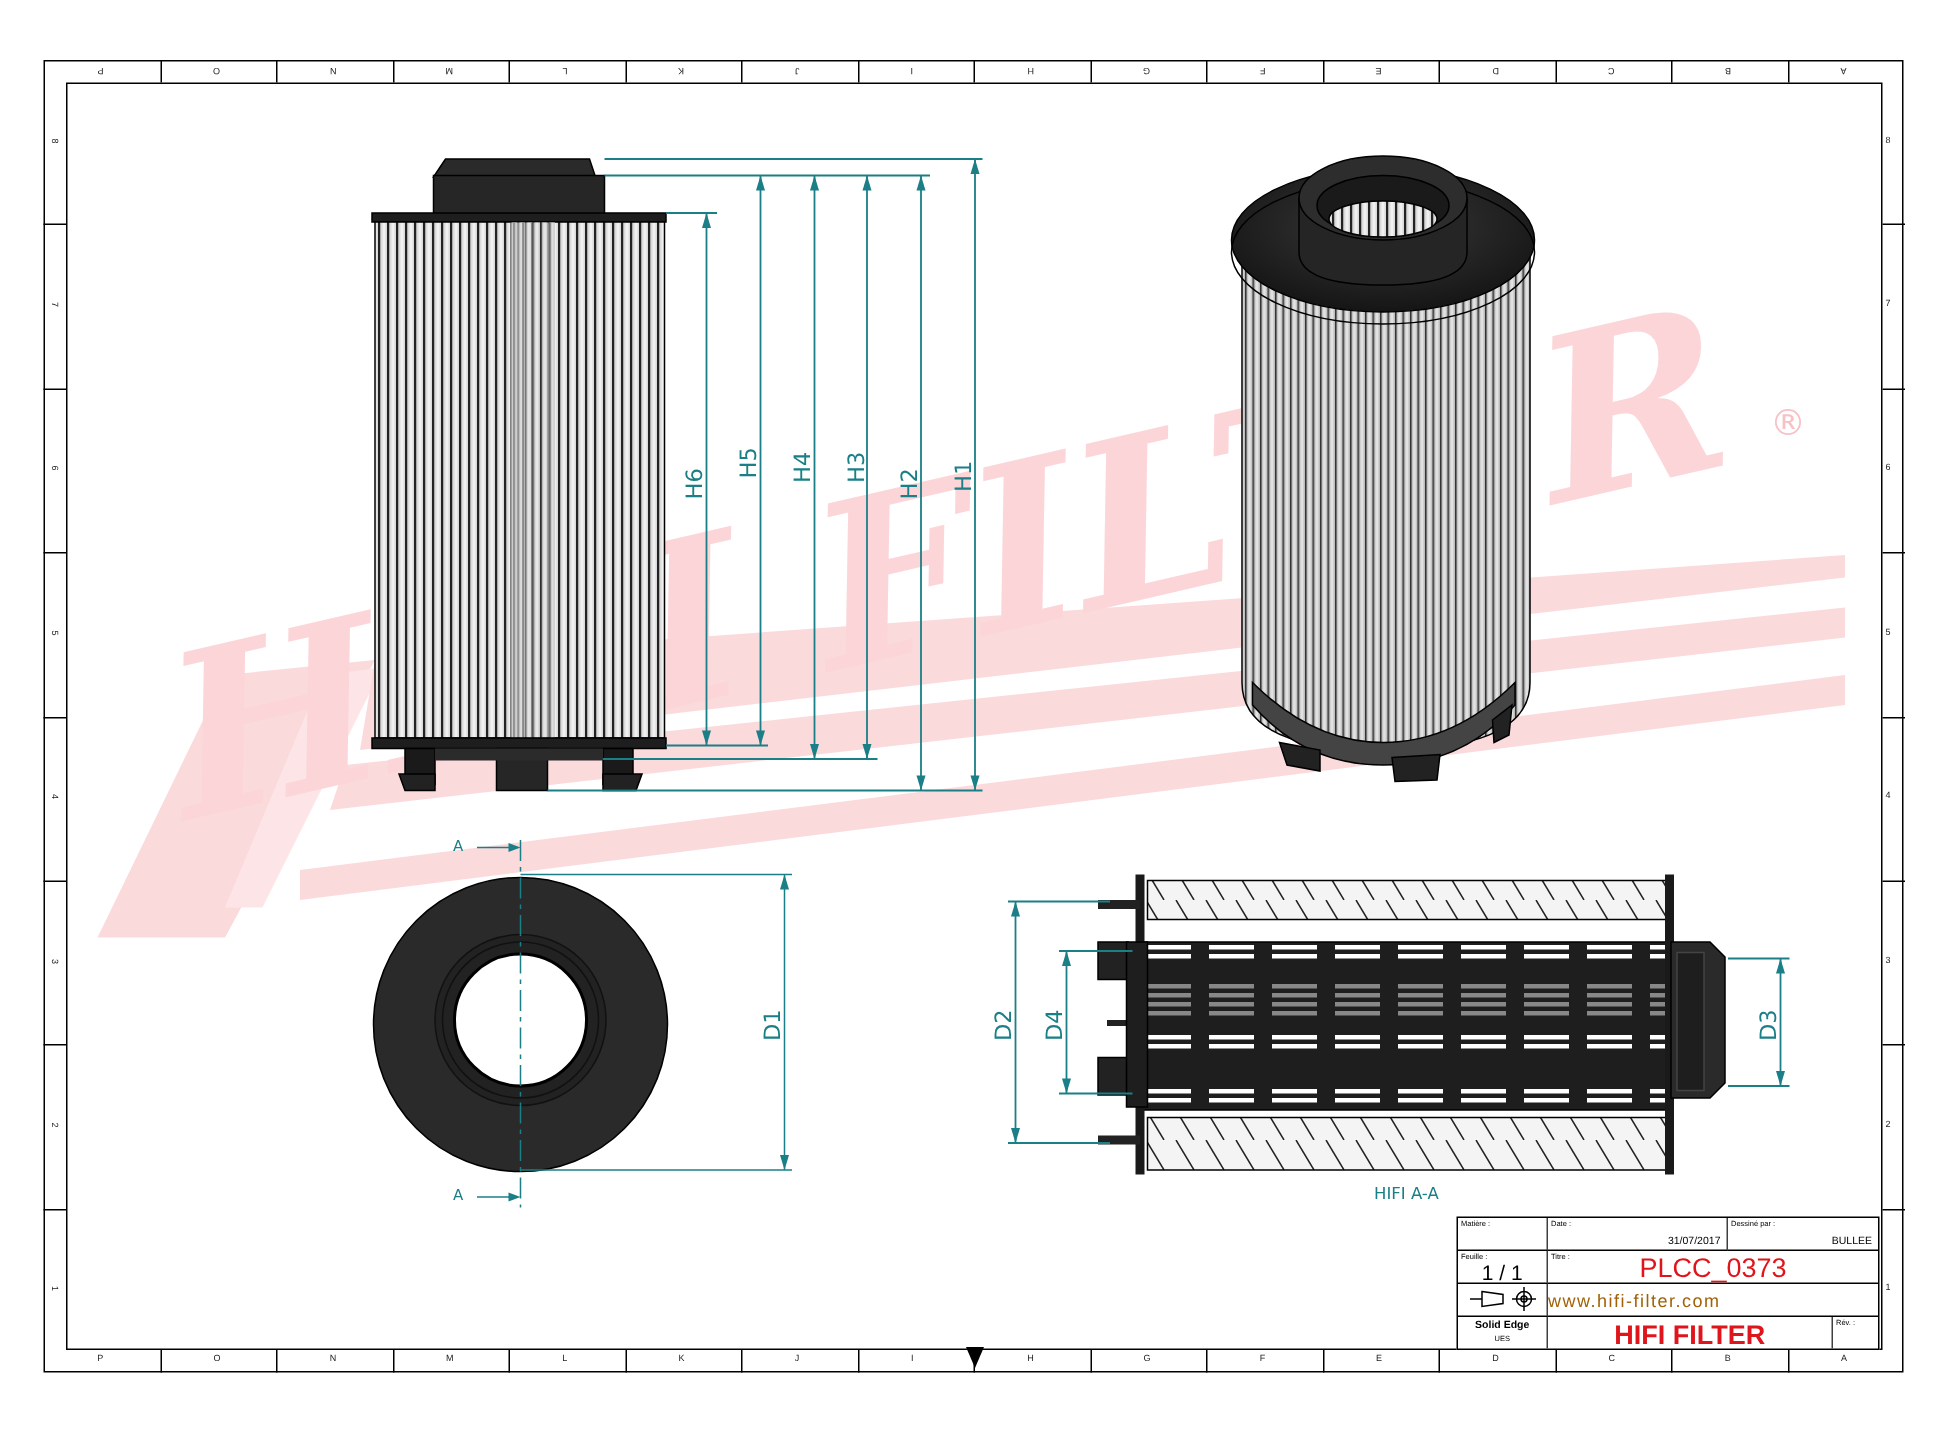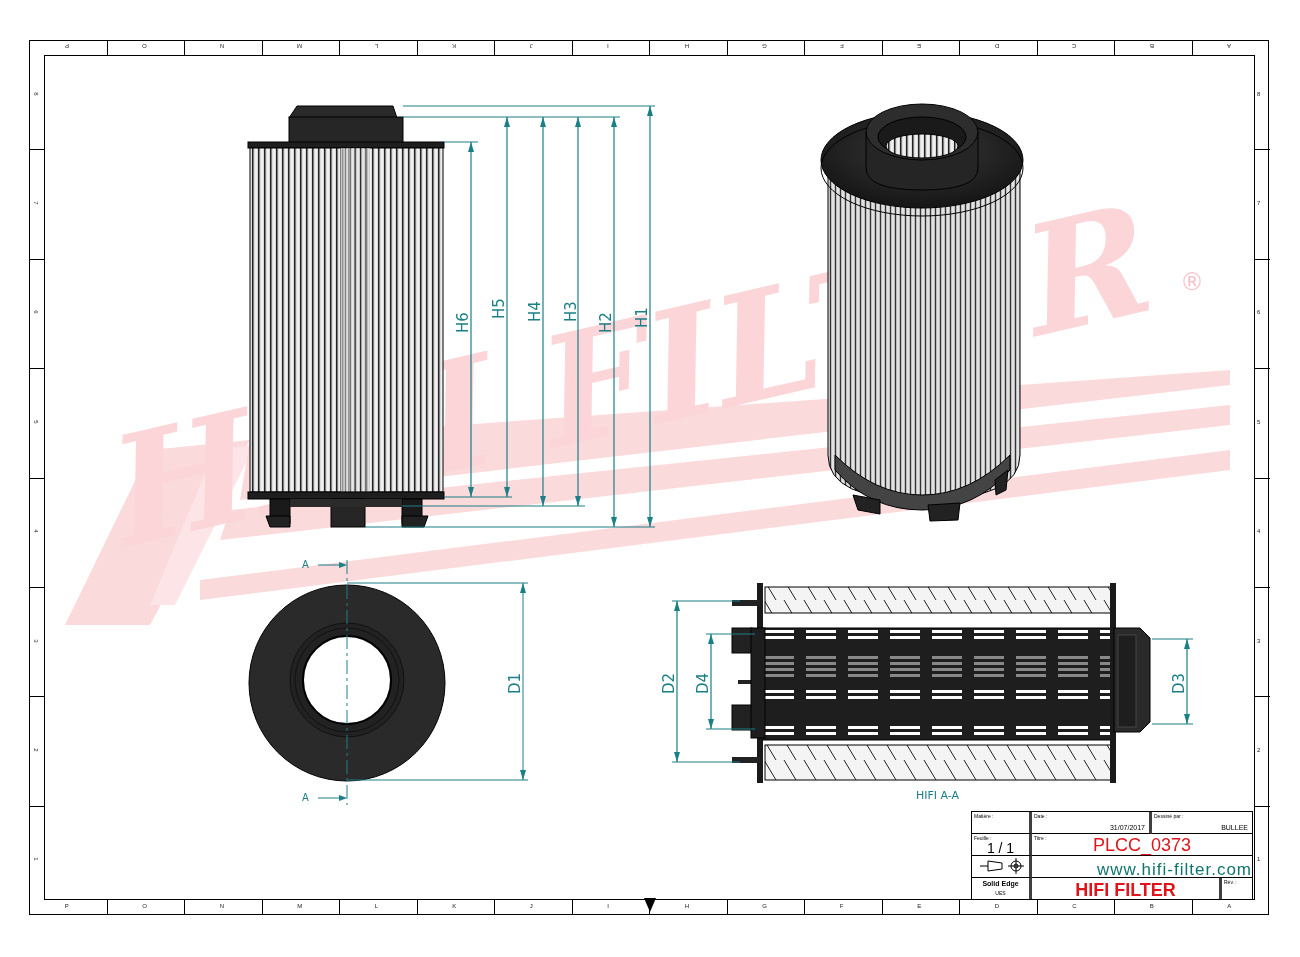--- a/index.html
+++ b/index.html
@@ -4,21 +4,21 @@
 <style>
   html,body{margin:0;padding:0;background:#fff;}
   body{width:1300px;height:957px;position:relative;overflow:hidden;font-family:"Liberation Sans",sans-serif;}
   .sheet{position:absolute;left:29px;top:40px;width:1240px;height:875px;border:1.5px solid #000;box-sizing:border-box;}
   .inner{position:absolute;left:44px;top:55px;width:1211px;height:845px;border:1.5px solid #000;box-sizing:border-box;}
   .zone-lbl{position:absolute;font-size:6px;color:#222;font-family:"Liberation Sans",sans-serif;}
   .tick{position:absolute;background:#000;}
   svg{position:absolute;left:0;top:0;}
   .dimtxt{font-family:"DejaVu Sans",sans-serif;fill:#1a7f86;font-size:15px;}
   .tb{position:absolute;left:971px;top:811px;width:282px;height:89px;border:1.5px solid #000;box-sizing:border-box;background:#fff;}
-  .cell{position:absolute;box-sizing:border-box;border-right:3px solid #404040;border-bottom:1px solid #000;}
+  .cell{position:absolute;box-sizing:border-box;border-right:1px solid #404040;border-bottom:1px solid #000;}
   .lbl{position:absolute;left:2px;top:1px;font-size:5px;color:#000;}
   .coupe{position:absolute;left:916px;top:789px;font-size:11px;color:#1a7f86;font-family:"DejaVu Sans",sans-serif;letter-spacing:0px;}
   .sec-a{position:absolute;font-size:10px;color:#1a7f86;font-family:"DejaVu Sans",sans-serif;}
 </style>
 </head>
 <body>
 
 <div class="sheet"></div>
 <div class="inner"></div>
 
@@ -314,21 +314,21 @@
     <svg width="58" height="20" style="position:absolute;left:0;top:0;">
       <line x1="8" y1="10" x2="16" y2="10" stroke="#000"></line>
       <polygon points="16,5 30,7 30,13 16,15" fill="none" stroke="#000"></polygon>
       <circle cx="44" cy="10" r="5" fill="none" stroke="#000"></circle>
       <circle cx="44" cy="10" r="2" fill="none" stroke="#000"></circle>
       <line x1="36" y1="10" x2="52" y2="10" stroke="#000"></line>
       <line x1="44" y1="2" x2="44" y2="18" stroke="#000"></line>
     </svg>
   </div>
   <div class="cell" style="left:60px;top:44px;width:220px;height:22px;border-right:none;">
-    <span style="position:absolute;left:0;right:0;top:4px;text-align:right;font-size:17px;color:#0f766e;letter-spacing:1px;">www.hifi-filter.com</span>
+    <span style="position:absolute;left:0;right:0;top:4px;text-align:left;font-size:12px;color:#a16207;letter-spacing:1px;">www.hifi-filter.com</span>
   </div>
   <div class="cell" style="left:0;top:66px;width:60px;height:21px;border-bottom:none;">
     <span style="position:absolute;left:0;right:0;top:2px;text-align:center;font-size:7px;font-weight:bold;">Solid Edge</span>
     <span style="position:absolute;left:0;right:0;top:12px;text-align:center;font-size:5px;">UES</span>
   </div>
   <div class="cell" style="left:60px;top:66px;width:190px;height:21px;border-bottom:none;">
     <span style="position:absolute;left:0;right:0;top:2px;text-align:center;font-size:18px;font-weight:bold;color:#e0141b;">HIFI FILTER</span>
   </div>
   <div class="cell" style="left:250px;top:66px;width:30px;height:21px;border:none;">
     <span class="lbl">Rév. :</span>

